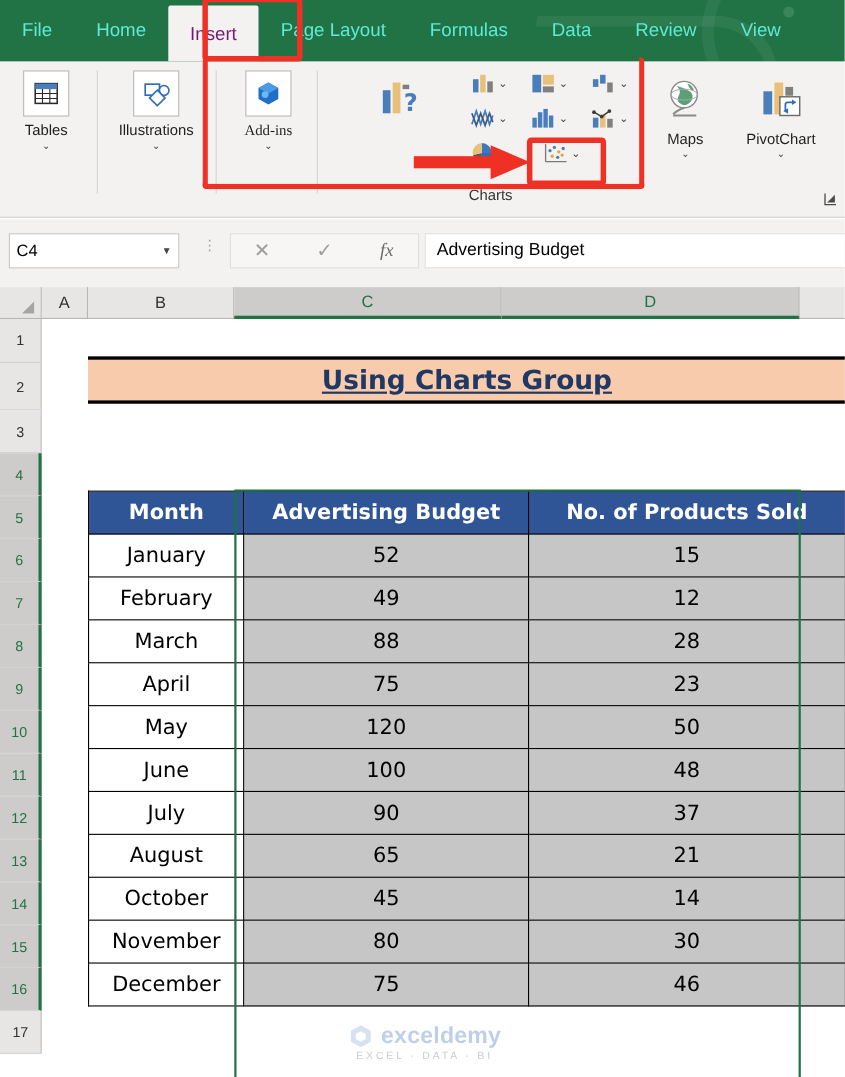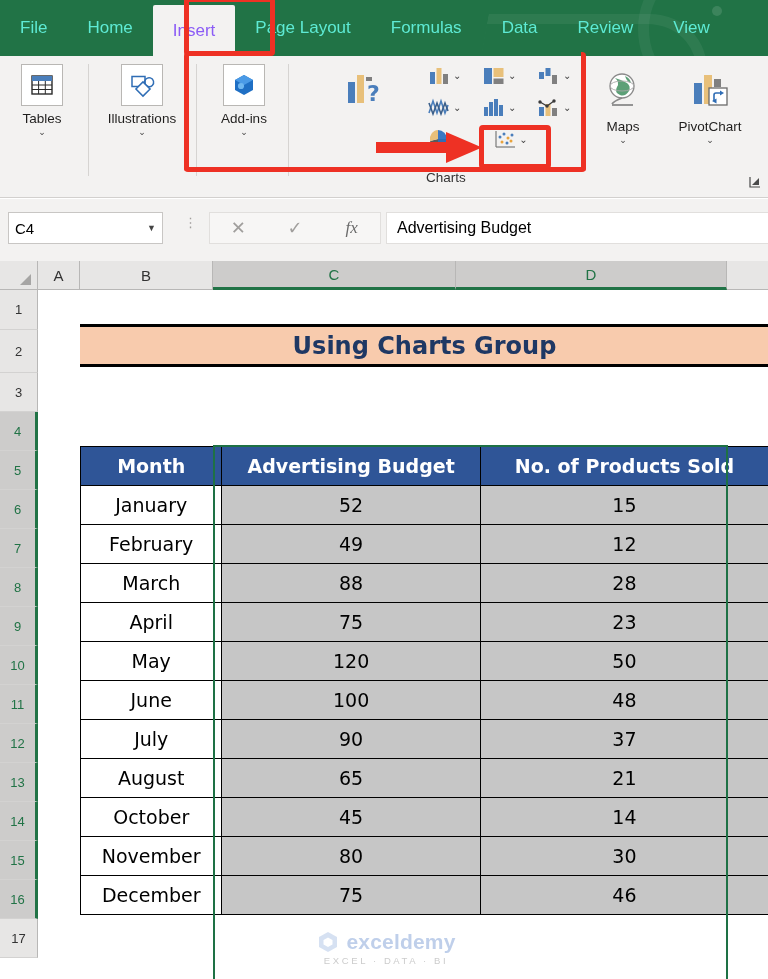--- a/index.html
+++ b/index.html
@@ -36,21 +36,21 @@
     border-radius: 0 70px 0 0;
     transform: skewX(-10deg);
   }
   .tabs { position: absolute; left: 0; top: 0; height: 56px; display: flex; align-items: stretch; }
   .tab {
     display: flex; align-items: center; justify-content: center;
     color: #5eead4; font-size: 17px; padding: 0 20px; height: 56px;
     white-space: nowrap; position: relative;
   }
   .tab.selected {
-    background: #f3f2f1; color: #8b5cf6;
+    background: #f3f2f1; color: #701a75;
     margin-top: 5px; height: 51px; border-radius: 2px 2px 0 0; text-align: right;
   }
 
   
   .ribbon {
     position: absolute; top: 56px; left: 0; width: 768px; height: 142px;
     background: #f3f2f1; border-bottom: 1px solid #d2d0ce;
   }
   .rbgroup { position: absolute; top: 0; height: 132px; }
   .sep { position: absolute; top: 8px; width: 1px; height: 112px; background: #d6d4d2; }
@@ -240,21 +240,21 @@
             <rect x="9" y="12" width="10" height="10" fill="#fff" stroke="#2f6db5" stroke-width="1.5" transform="rotate(45 14 17)"></rect>
           </svg>
         </div>
         <div class="biglbl" style="width:92px;">Illustrations</div>
         <div class="caret">⌄</div>
       </div>
     </div>
     <div class="sep" style="left:196px;"></div>
 
     <div class="rbgroup" style="left:205px;width:78px;">
-      <div class="bigbtn" style="width:78px;">
+      <div class="bigbtn" style="width:78px;font-family:Liberation Serif, serif;">
         <div class="bigicon">
           <svg width="26" height="26" viewBox="0 0 26 26">
             <path d="M13 3 L22 8 L22 18 L13 23 L4 18 L4 8 Z" fill="#1f6fc4"></path>
             <path d="M13 3 L22 8 L13 13 L4 8 Z" fill="#4a9ae6"></path>
             <circle cx="10" cy="14" r="3.1" fill="#6fb7f0"></circle>
           </svg>
         </div>
         <div class="biglbl" style="width:70px;">Add-ins</div>
         <div class="caret">⌄</div>
       </div>
@@ -489,21 +489,21 @@
         <div class="rh sel" style="height: 39px;">
           <span>16</span>
         </div>
         <div class="rh" style="height: 39px; text-align: center;">
           <span>17</span>
         </div>
       </div>
 
     <div class="sheet">
 
-      <div class="title-cell" style="left:42px;top:34px;width:689px;height:43px;">Using Charts Group</div>
+      <div class="title-cell" style="left:42px;top:34px;width:689px;height:43px;text-decoration:underline;">Using Charts Group</div>
 
       <table class="tbl" style="left:42px;top:156px;width:689px;">
         <thead>
           <tr>
             <th style="width:133px;">Month</th>
             <th style="width:243px;">Advertising Budget</th>
             <th style="width:271px;">No. of Products Sold</th>
           </tr>
         </thead>
         <tbody id="table-body">

